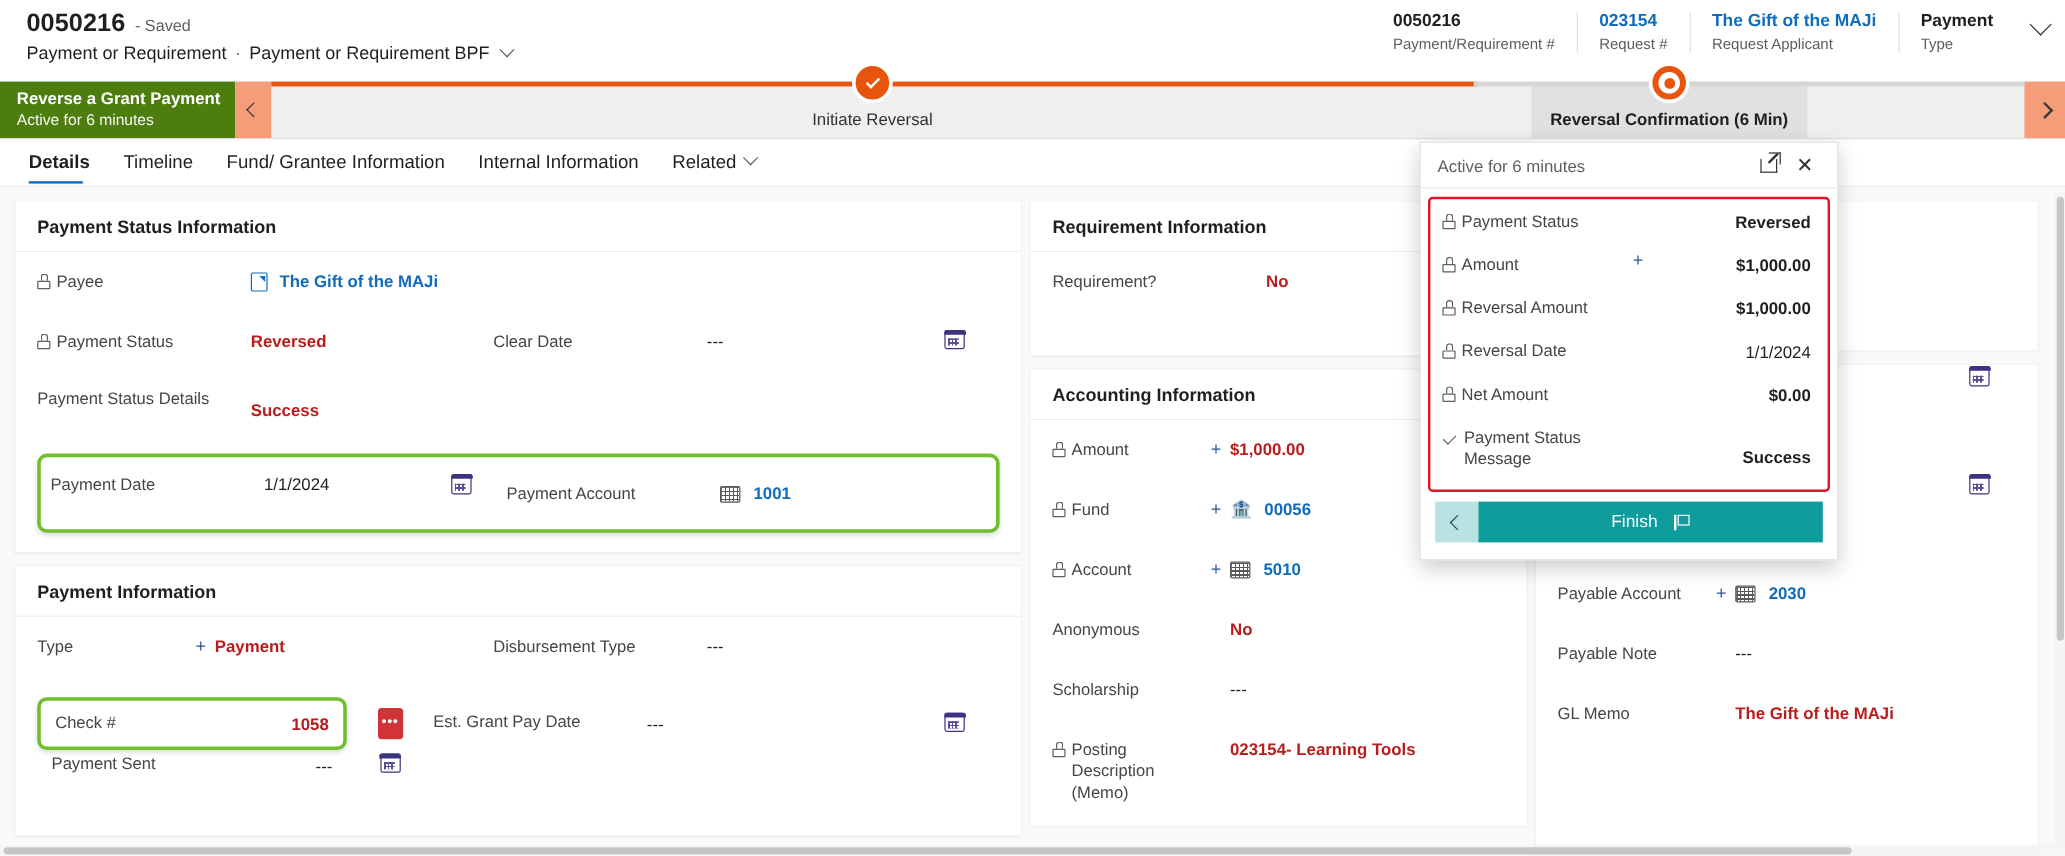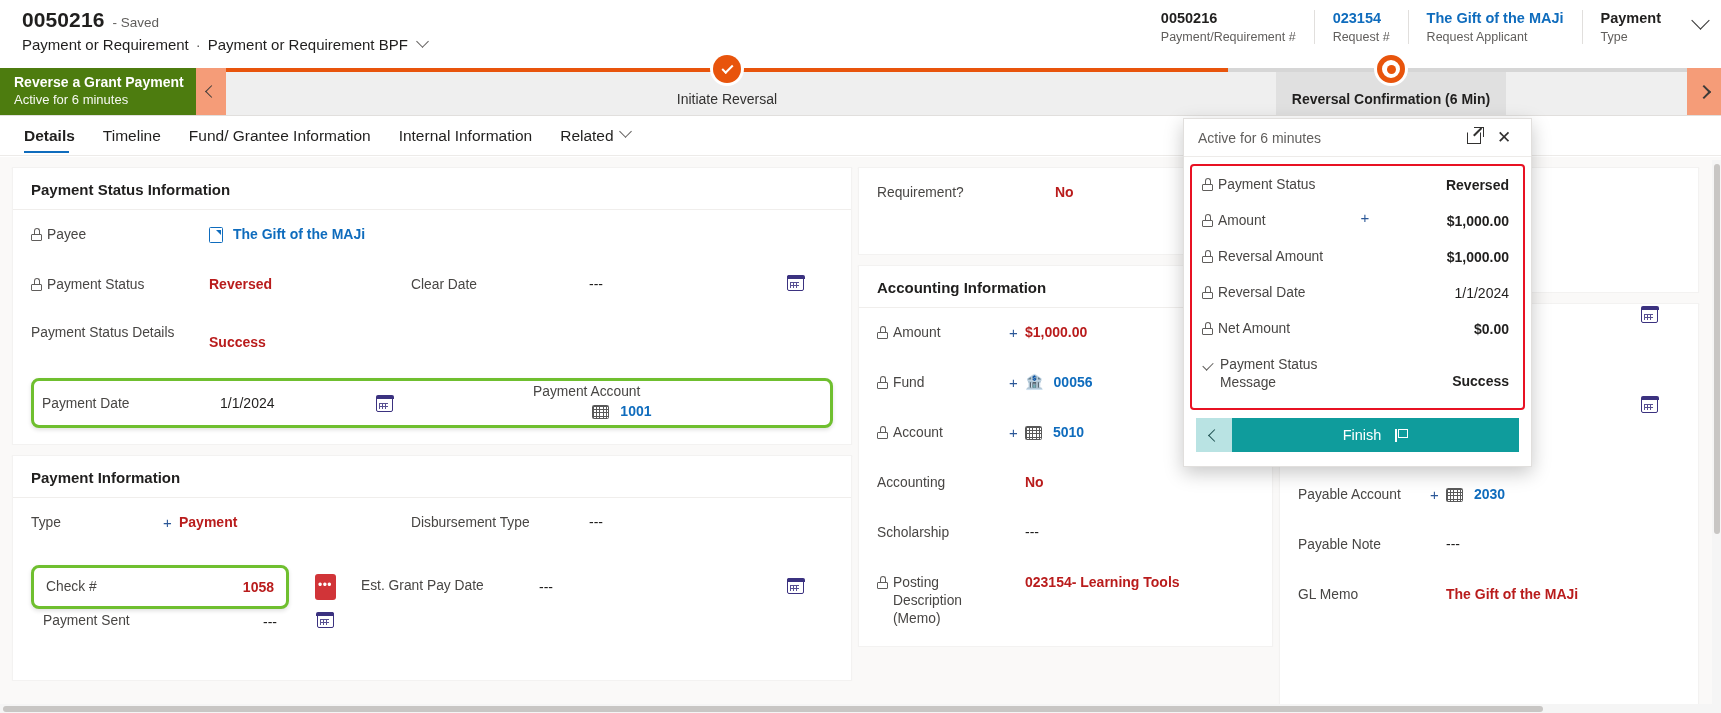--- a/index.html
+++ b/index.html
@@ -459,21 +459,21 @@
 
         <div class="hl-green" style="margin-top:4px;">
           <div class="frow" style="min-height:44px; padding:0 8px;">
             <div class="fcell" style="flex:0 0 380px; align-items:center; height:44px;">
               <span class="flabel w170">Payment Date</span>
               <span class="fval norm">1/1/2024</span>
               <span class="icell">
                 <span class="cal"></span>
               </span>
             </div>
-            <div class="fcell" style="align-items:center; height:44px;flex-direction:column;">
+            <div class="fcell" style="align-items:center; height:60px;">
               <span class="flabel w170">Payment Account</span>
               <span class="fval link">
                 <span class="gridicon"></span>
                 <span style="margin-left:7px;">1001</span>
               </span>
             </div>
           </div>
         </div>
 
       </div>
@@ -525,20 +525,21 @@
           <div class="fcell"></div>
         </div>
 
       </div>
     </div>
   </div>
 
   <div class="col col-b">
 
     <div class="card">
+      <div class="card-hd">Requirement Information</div>
       <div class="card-bd" style="padding-bottom:22px;">
         <div class="frow">
           <div class="fcell">
             <span class="flabel w170">Requirement?</span>
             <span class="fval">No</span>
           </div>
         </div>
       </div>
     </div>
 
@@ -589,21 +590,21 @@
             <span class="star-slot"><span class="req-star">+</span></span>
             <span class="fval link">
               <span class="gridicon"></span>
               <span style="margin-left:7px;">5010</span>
             </span>
           </div>
         </div>
 
         <div class="frow">
           <div class="fcell">
-            <span class="flabel w130">Accounting</span>
+            <span class="flabel w130">Anonymous</span>
             <span class="star-slot"></span>
             <span class="fval">No</span>
           </div>
         </div>
 
         <div class="frow">
           <div class="fcell">
             <span class="flabel w130">Scholarship</span>
             <span class="star-slot"></span>
             <span class="fval norm">---</span>

